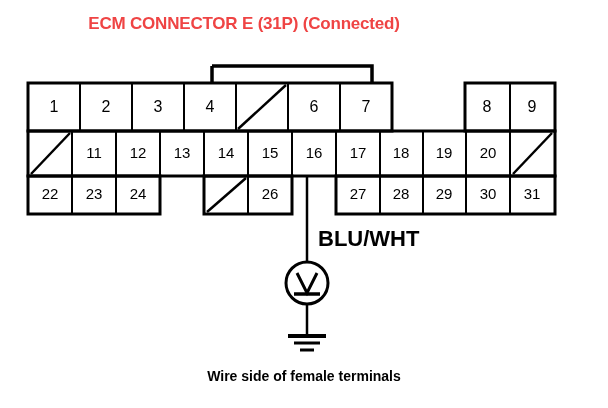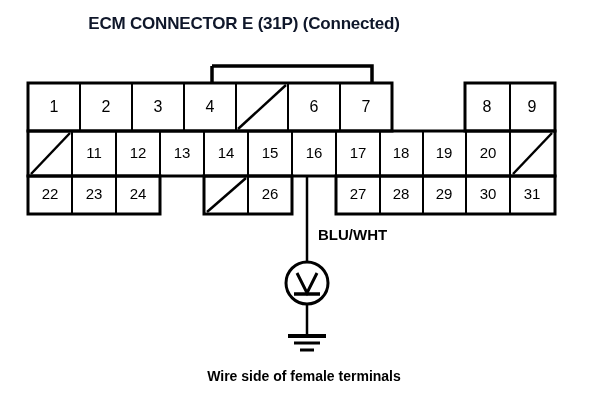--- a/index.html
+++ b/index.html
@@ -19,40 +19,40 @@
     overflow: hidden;
   }
   .title {
     position: absolute;
     left: 0;
     top: 14px;
     width: 488px;
     text-align: center;
     font-size: 17px;
     font-weight: bold;
-    color: #0f172a;
+    color: #ef4444;
     letter-spacing: -0.2px;
     white-space: nowrap;
   }
   .caption {
     position: absolute;
     left: 0;
     top: 368px;
     width: 608px;
     text-align: center;
     font-size: 14px;
     font-weight: bold;
     color: #000000;
     white-space: nowrap;
   }
   .wire-label {
     position: absolute;
     left: 318px;
     top: 226px;
-    font-size: 15px;
+    font-size: 22px;
     font-weight: bold;
     color: #000000;
     white-space: nowrap;
   }
   svg.diagram {
     position: absolute;
     left: 0;
     top: 0;
   }
   .cellnum {

